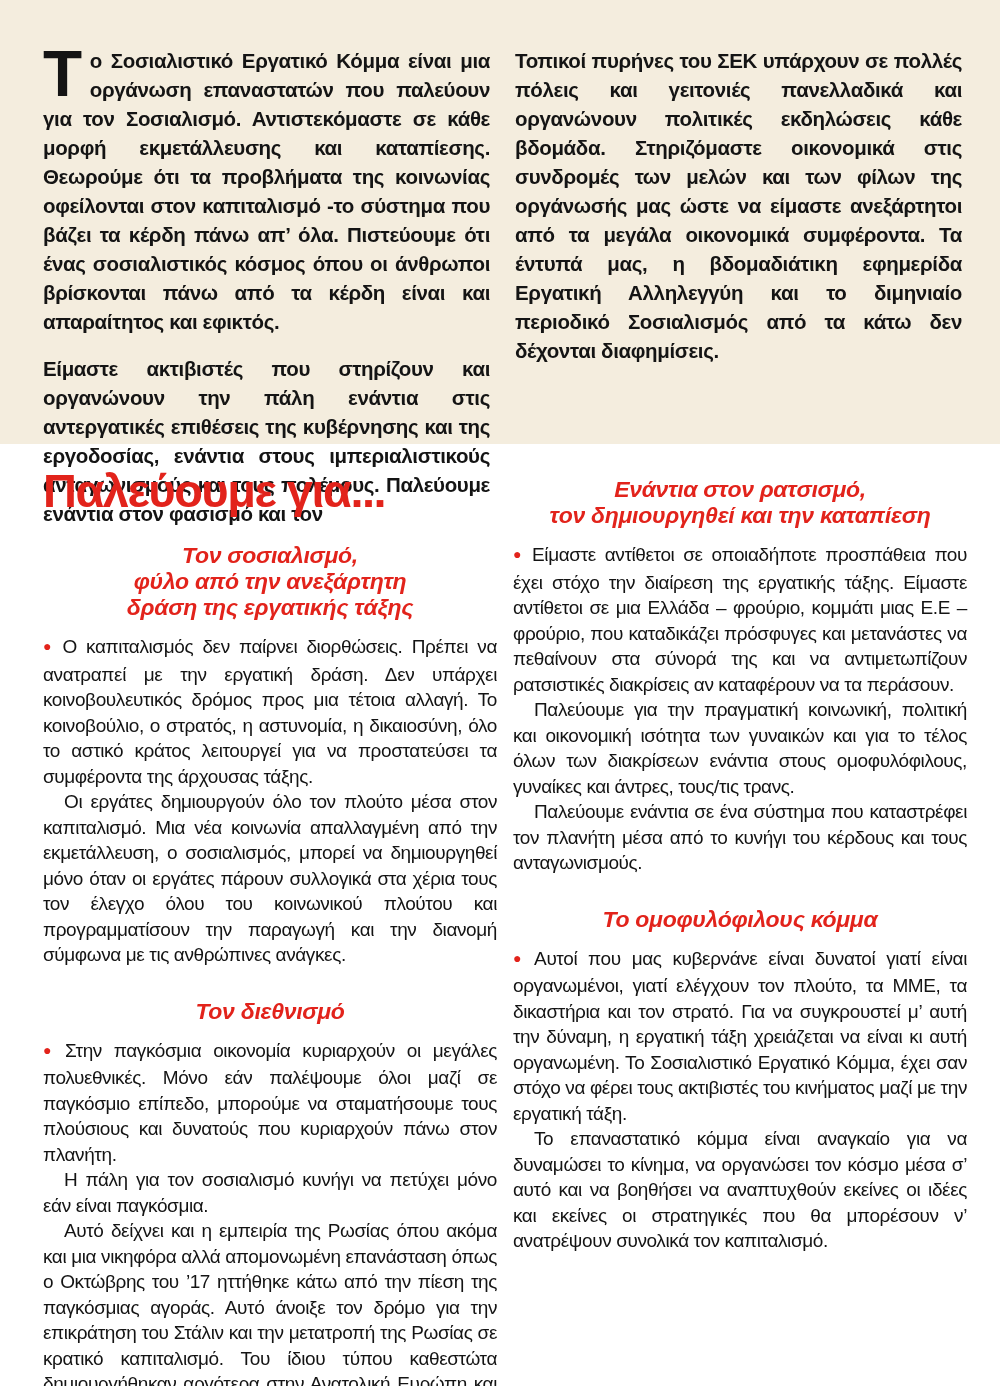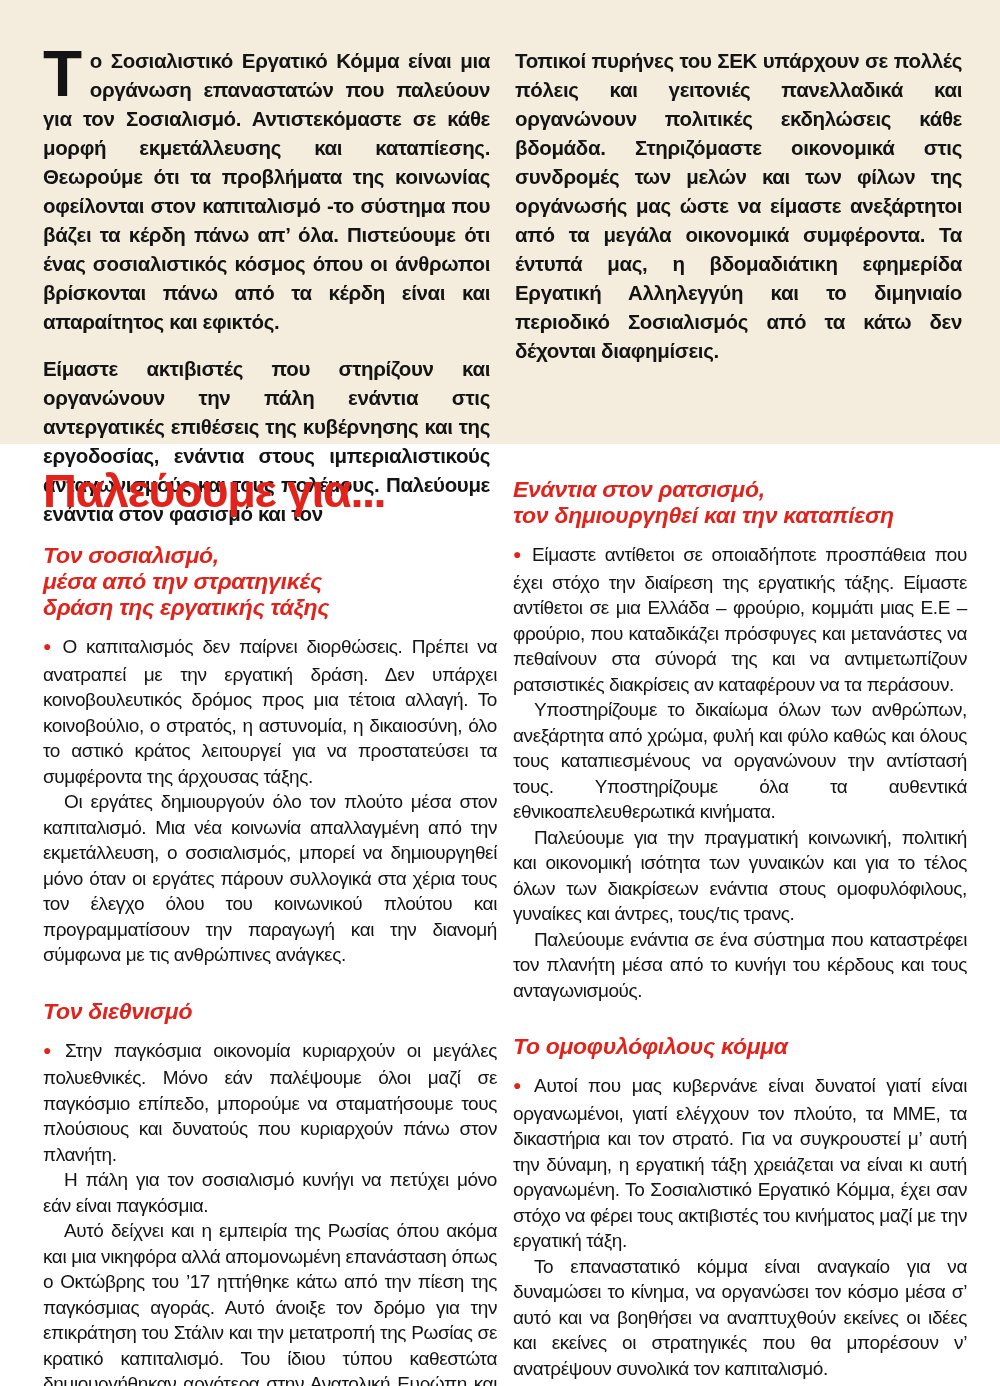--- a/index.html
+++ b/index.html
@@ -51,20 +51,21 @@
     font-weight:800;
     letter-spacing:-1.5px;
     color:#e2231b;
   }
   .sec-heading{
     margin:0 0 14px 0;
     font-size:23px;line-height:26px;
     font-weight:700;font-style:italic;
     letter-spacing:-0.3px;
     color:#e2231b;
+    text-align:center;
   }
   .section + .section .sec-heading{margin-top:30px;}
   .body-p{
     margin:0;
     font-size:19px;line-height:25.5px;
     color:#141414;
     text-align:justify;
     letter-spacing:-0.4px;
   }
   .body-p.indent{text-indent:21px;}
@@ -91,21 +92,21 @@
   </section>
 
   <section class="main">
 
     <div class="main-col">
       <h1 class="title">Παλεύουμε για...</h1>
 
       <div class="section">
         <h2 class="sec-heading">
           <span>Τον σοσιαλισμό,</span><br>
-          <span>μέσα από την στρατηγικές</span><br>
+          <span>φύλο από την ανεξάρτητη</span><br>
           <span>δράση της εργατικής τάξης</span>
         </h2>
         <p class="body-p"><span class="bullet">●</span><span>Ο καπιταλισμός δεν παίρνει διορθώσεις. Πρέπει να ανατραπεί με την εργατική δράση. Δεν υπάρχει κοινοβουλευτικός δρόμος προς μια τέτοια αλλαγή. Το κοινοβούλιο, ο στρατός, η αστυνομία, η δικαιοσύνη, όλο το αστικό κράτος λειτουργεί για να προστατεύσει τα συμφέροντα της άρχουσας τάξης.</span></p>
         <p class="body-p indent">Οι εργάτες δημιουργούν όλο τον πλούτο μέσα στον καπιταλισμό. Μια νέα κοινωνία απαλλαγμένη από την εκμετάλλευση, ο σοσιαλισμός, μπορεί να δημιουργηθεί μόνο όταν οι εργάτες πάρουν συλλογικά στα χέρια τους τον έλεγχο όλου του κοινωνικού πλούτου και προγραμματίσουν την παραγωγή και την διανομή σύμφωνα με τις ανθρώπινες ανάγκες.</p>
       </div>
 
       <div class="section">
         <h2 class="sec-heading">
           <span>Τον διεθνισμό</span>
         </h2>
@@ -116,21 +117,20 @@
     </div>
 
     <div class="main-col right">
 
       <div class="section">
         <h2 class="sec-heading">
           <span>Ενάντια στον ρατσισμό,</span><br>
           <span>τον δημιουργηθεί και την καταπίεση</span>
         </h2>
         <p class="body-p"><span class="bullet">●</span><span>Είμαστε αντίθετοι σε οποιαδήποτε προσπάθεια που έχει στόχο την διαίρεση της εργατικής τάξης. Είμαστε αντίθετοι σε μια Ελλάδα – φρούριο, κομμάτι μιας Ε.Ε – φρούριο, που καταδικάζει πρόσφυγες και μετανάστες να πεθαίνουν στα σύνορά της και να αντιμετωπίζουν ρατσιστικές διακρίσεις αν καταφέρουν να τα περάσουν.</span></p>
-        <p class="body-p indent">Υποστηρίζουμε το δικαίωμα όλων των ανθρώπων, ανεξάρτητα από χρώμα, φυλή και φύλο καθώς και όλους τους καταπιεσμένους να οργανώνουν την αντίστασή τους. Υποστηρίζουμε όλα τα αυθεντικά εθνικοαπελευθερωτικά κινήματα.</p>
         <p class="body-p indent">Παλεύουμε για την πραγματική κοινωνική, πολιτική και οικονομική ισότητα των γυναικών και για το τέλος όλων των διακρίσεων ενάντια στους ομοφυλόφιλους, γυναίκες και άντρες, τους/τις τρανς.</p>
         <p class="body-p indent">Παλεύουμε ενάντια σε ένα σύστημα που καταστρέφει τον πλανήτη μέσα από το κυνήγι του κέρδους και τους ανταγωνισμούς.</p>
       </div>
 
       <div class="section">
         <h2 class="sec-heading">
           <span>Το ομοφυλόφιλους κόμμα</span>
         </h2>
         <p class="body-p"><span class="bullet">●</span><span>Αυτοί που μας κυβερνάνε είναι δυνατοί γιατί είναι οργανωμένοι, γιατί ελέγχουν τον πλούτο, τα ΜΜΕ, τα δικαστήρια και τον στρατό. Για να συγκρουστεί μ’ αυτή την δύναμη, η εργατική τάξη χρειάζεται να είναι κι αυτή οργανωμένη. Το Σοσιαλιστικό Εργατικό Κόμμα, έχει σαν στόχο να φέρει τους ακτιβιστές του κινήματος μαζί με την εργατική τάξη.</span></p>
         <p class="body-p indent">Το επαναστατικό κόμμα είναι αναγκαίο για να δυναμώσει το κίνημα, να οργανώσει τον κόσμο μέσα σ’ αυτό και να βοηθήσει να αναπτυχθούν εκείνες οι ιδέες και εκείνες οι στρατηγικές που θα μπορέσουν ν’ ανατρέψουν συνολικά τον καπιταλισμό.</p>

